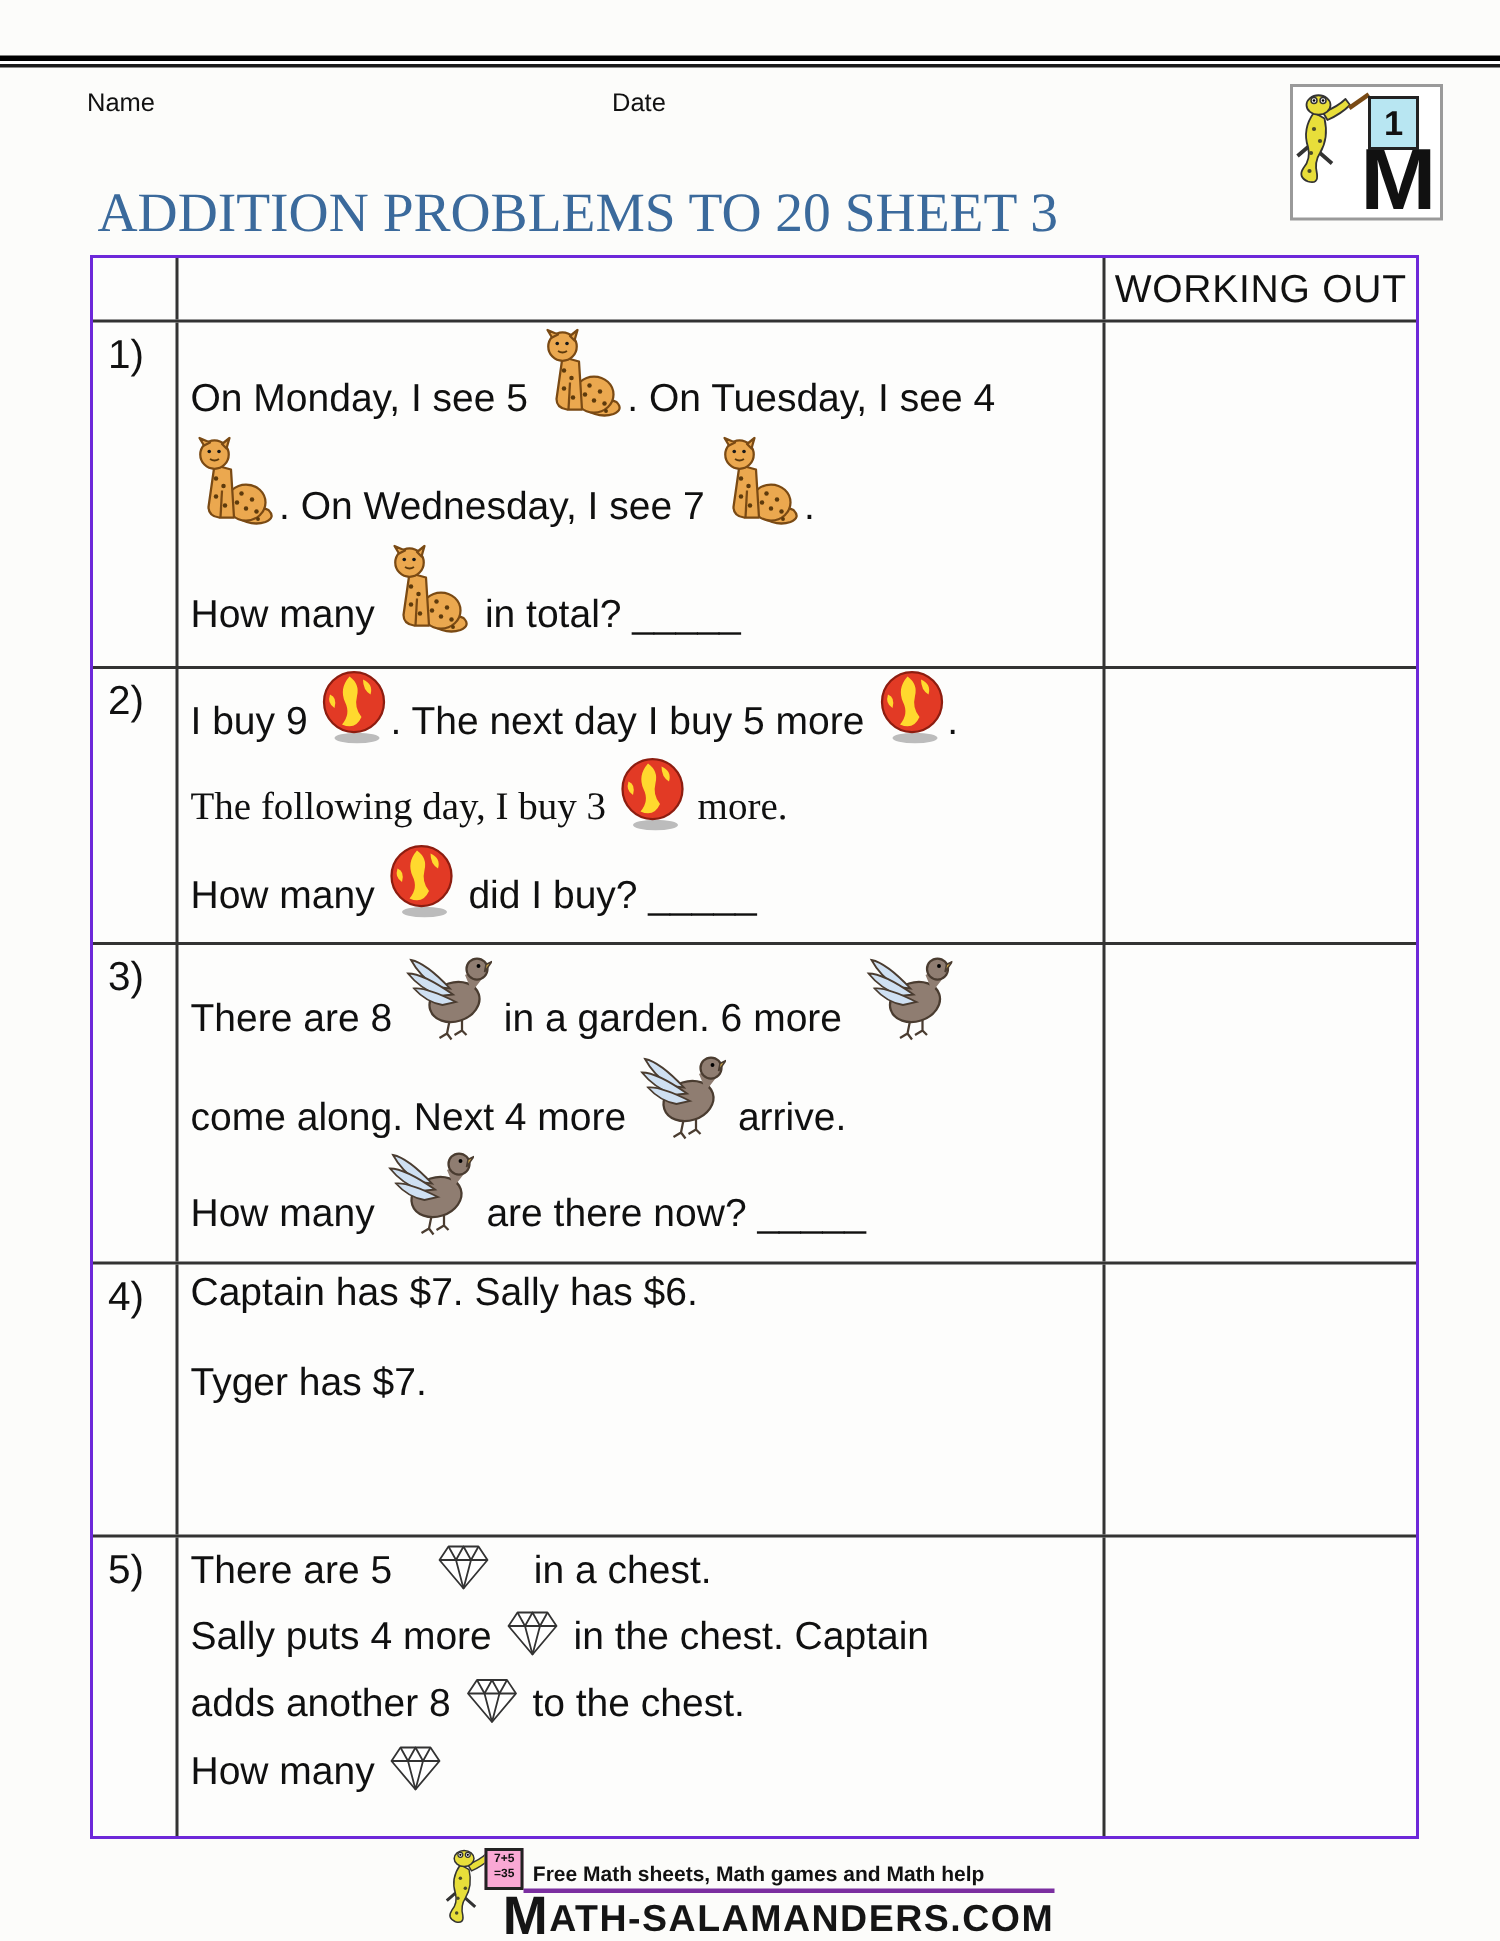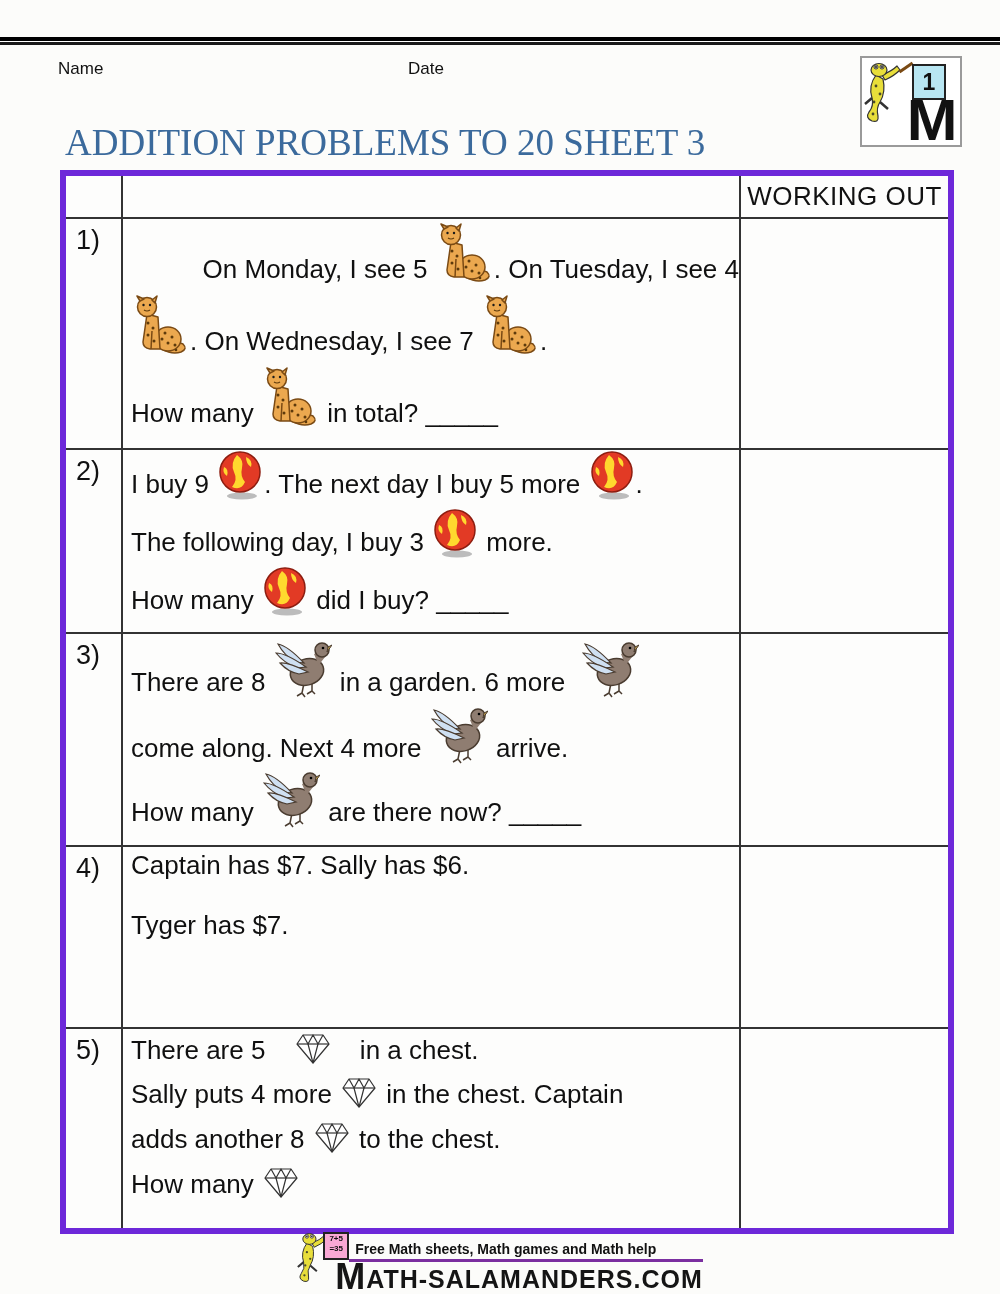--- a/index.html
+++ b/index.html
@@ -23,21 +23,21 @@
     border:2px solid #222;display:flex;align-items:center;justify-content:center;
     font-size:23px;font-weight:bold;color:#111;}
   #logo-sal{position:absolute;left:2px;top:4px;}
   #logo-pencil{position:absolute;left:36px;top:8px;width:16px;height:3px;background:#7a4a14;
     transform:rotate(-35deg);}
 
   #page-title{position:absolute;left:65px;top:121px;font-family:"Liberation Serif",serif;
     font-size:37px;color:#3b6a9c;letter-spacing:0px;white-space:nowrap;}
 
   
-  #sheet-table{position:absolute;left:60px;top:170px;width:882px;border:6px solid #6d28d9;background:#fdfdfc;}
+  #sheet-table{position:absolute;left:60px;top:170px;width:882px;border:2px solid #6d28d9;background:#fdfdfc;}
   .trow{display:flex;border-top:2px solid #333;}
   .trow:first-child{border-top:none;}
   .cell{box-sizing:border-box;}
   .num{width:57px;border-right:2px solid #333;font-size:27px;color:#111;padding:6px 0 0 10px;flex:none;}
   .prob{width:616px;flex:none;padding:0 0 0 8px;overflow:hidden;}
   .work{flex:1;border-left:2px solid #333;}
   #header-row{height:41px;}
   #header-row .work{display:flex;align-items:center;justify-content:center;
     font-size:26px;color:#111;letter-spacing:0.5px;}
 
@@ -97,21 +97,21 @@
   <div id="sheet-table">
     <div class="trow" id="header-row">
       <div class="cell num"></div>
       <div class="cell prob"></div>
       <div class="cell work">WORKING OUT</div>
     </div>
 
   <div class="trow" style="height: 229px;">
         <div class="cell num">1)</div>
         <div class="cell prob">
-          <div class="pline" style="height: 66px; justify-content: flex-end;"><span>On Monday, I see 5 </span><svg width="57" height="62" viewBox="0 0 57 62">
+          <div class="pline" style="height: 66px;"><span>On Monday, I see 5 </span><svg width="57" height="62" viewBox="0 0 57 62">
               <g stroke="#7a4a14" stroke-width="1.5" fill="#eba84f" stroke-linejoin="round">
                 <path d="M30 54 Q40 60 49 57 Q56 54 51 49 Q45 46 39 49 Q34 53 29 51 Z"></path>
                 <ellipse cx="36" cy="44" rx="13" ry="12"></ellipse>
                 <path d="M15 19 L11 47 Q11 53 18 54 L28 54 L26 22 Z"></path>
                 <path d="M20 36 L19 54" fill="none"></path>
                 <circle cx="15" cy="12" r="9.5"></circle>
                 <path d="M8 6 L5 1 L12 4 Z"></path>
                 <path d="M20 5 L25 1 L23 8 Z"></path>
               </g>
               <g fill="#5d3a0c">
@@ -227,21 +227,21 @@
               <path d="M20 5 Q13 13 17 22 Q21 30 15 37 Q24 41 28 32 Q23 26 25 18 Q27 10 20 5 Z" fill="#ffd92e"></path>
               <path d="M29 7 Q36 10 34 17 Q29 14 29 7 Z" fill="#ffd92e"></path>
               <path d="M7 17 Q12 19 10 26 Q5 23 7 17 Z" fill="#ffd92e"></path>
             </svg><span>. The next day I buy 5 more </span><svg width="46" height="50" viewBox="0 0 46 50">
               <ellipse cx="25" cy="46" rx="15" ry="3.5" fill="#bcbcbc"></ellipse>
               <circle cx="23" cy="22" r="20" fill="#e23a25" stroke="#8d1d10" stroke-width="1.5"></circle>
               <path d="M20 5 Q13 13 17 22 Q21 30 15 37 Q24 41 28 32 Q23 26 25 18 Q27 10 20 5 Z" fill="#ffd92e"></path>
               <path d="M29 7 Q36 10 34 17 Q29 14 29 7 Z" fill="#ffd92e"></path>
               <path d="M7 17 Q12 19 10 26 Q5 23 7 17 Z" fill="#ffd92e"></path>
             </svg><span>.</span></div>
-          <div class="pline" style="height: 58px;"><span>The following day, I buy 3 </span><svg width="46" height="50" viewBox="0 0 46 50">
+          <div class="pline" style="height: 58px; font-family: Liberation Serif, serif;"><span>The following day, I buy 3 </span><svg width="46" height="50" viewBox="0 0 46 50">
               <ellipse cx="25" cy="46" rx="15" ry="3.5" fill="#bcbcbc"></ellipse>
               <circle cx="23" cy="22" r="20" fill="#e23a25" stroke="#8d1d10" stroke-width="1.5"></circle>
               <path d="M20 5 Q13 13 17 22 Q21 30 15 37 Q24 41 28 32 Q23 26 25 18 Q27 10 20 5 Z" fill="#ffd92e"></path>
               <path d="M29 7 Q36 10 34 17 Q29 14 29 7 Z" fill="#ffd92e"></path>
               <path d="M7 17 Q12 19 10 26 Q5 23 7 17 Z" fill="#ffd92e"></path>
             </svg><span> more.</span></div>
           <div class="pline" style="height: 58px;"><span>How many </span><svg width="46" height="50" viewBox="0 0 46 50">
               <ellipse cx="25" cy="46" rx="15" ry="3.5" fill="#bcbcbc"></ellipse>
               <circle cx="23" cy="22" r="20" fill="#e23a25" stroke="#8d1d10" stroke-width="1.5"></circle>
               <path d="M20 5 Q13 13 17 22 Q21 30 15 37 Q24 41 28 32 Q23 26 25 18 Q27 10 20 5 Z" fill="#ffd92e"></path>

